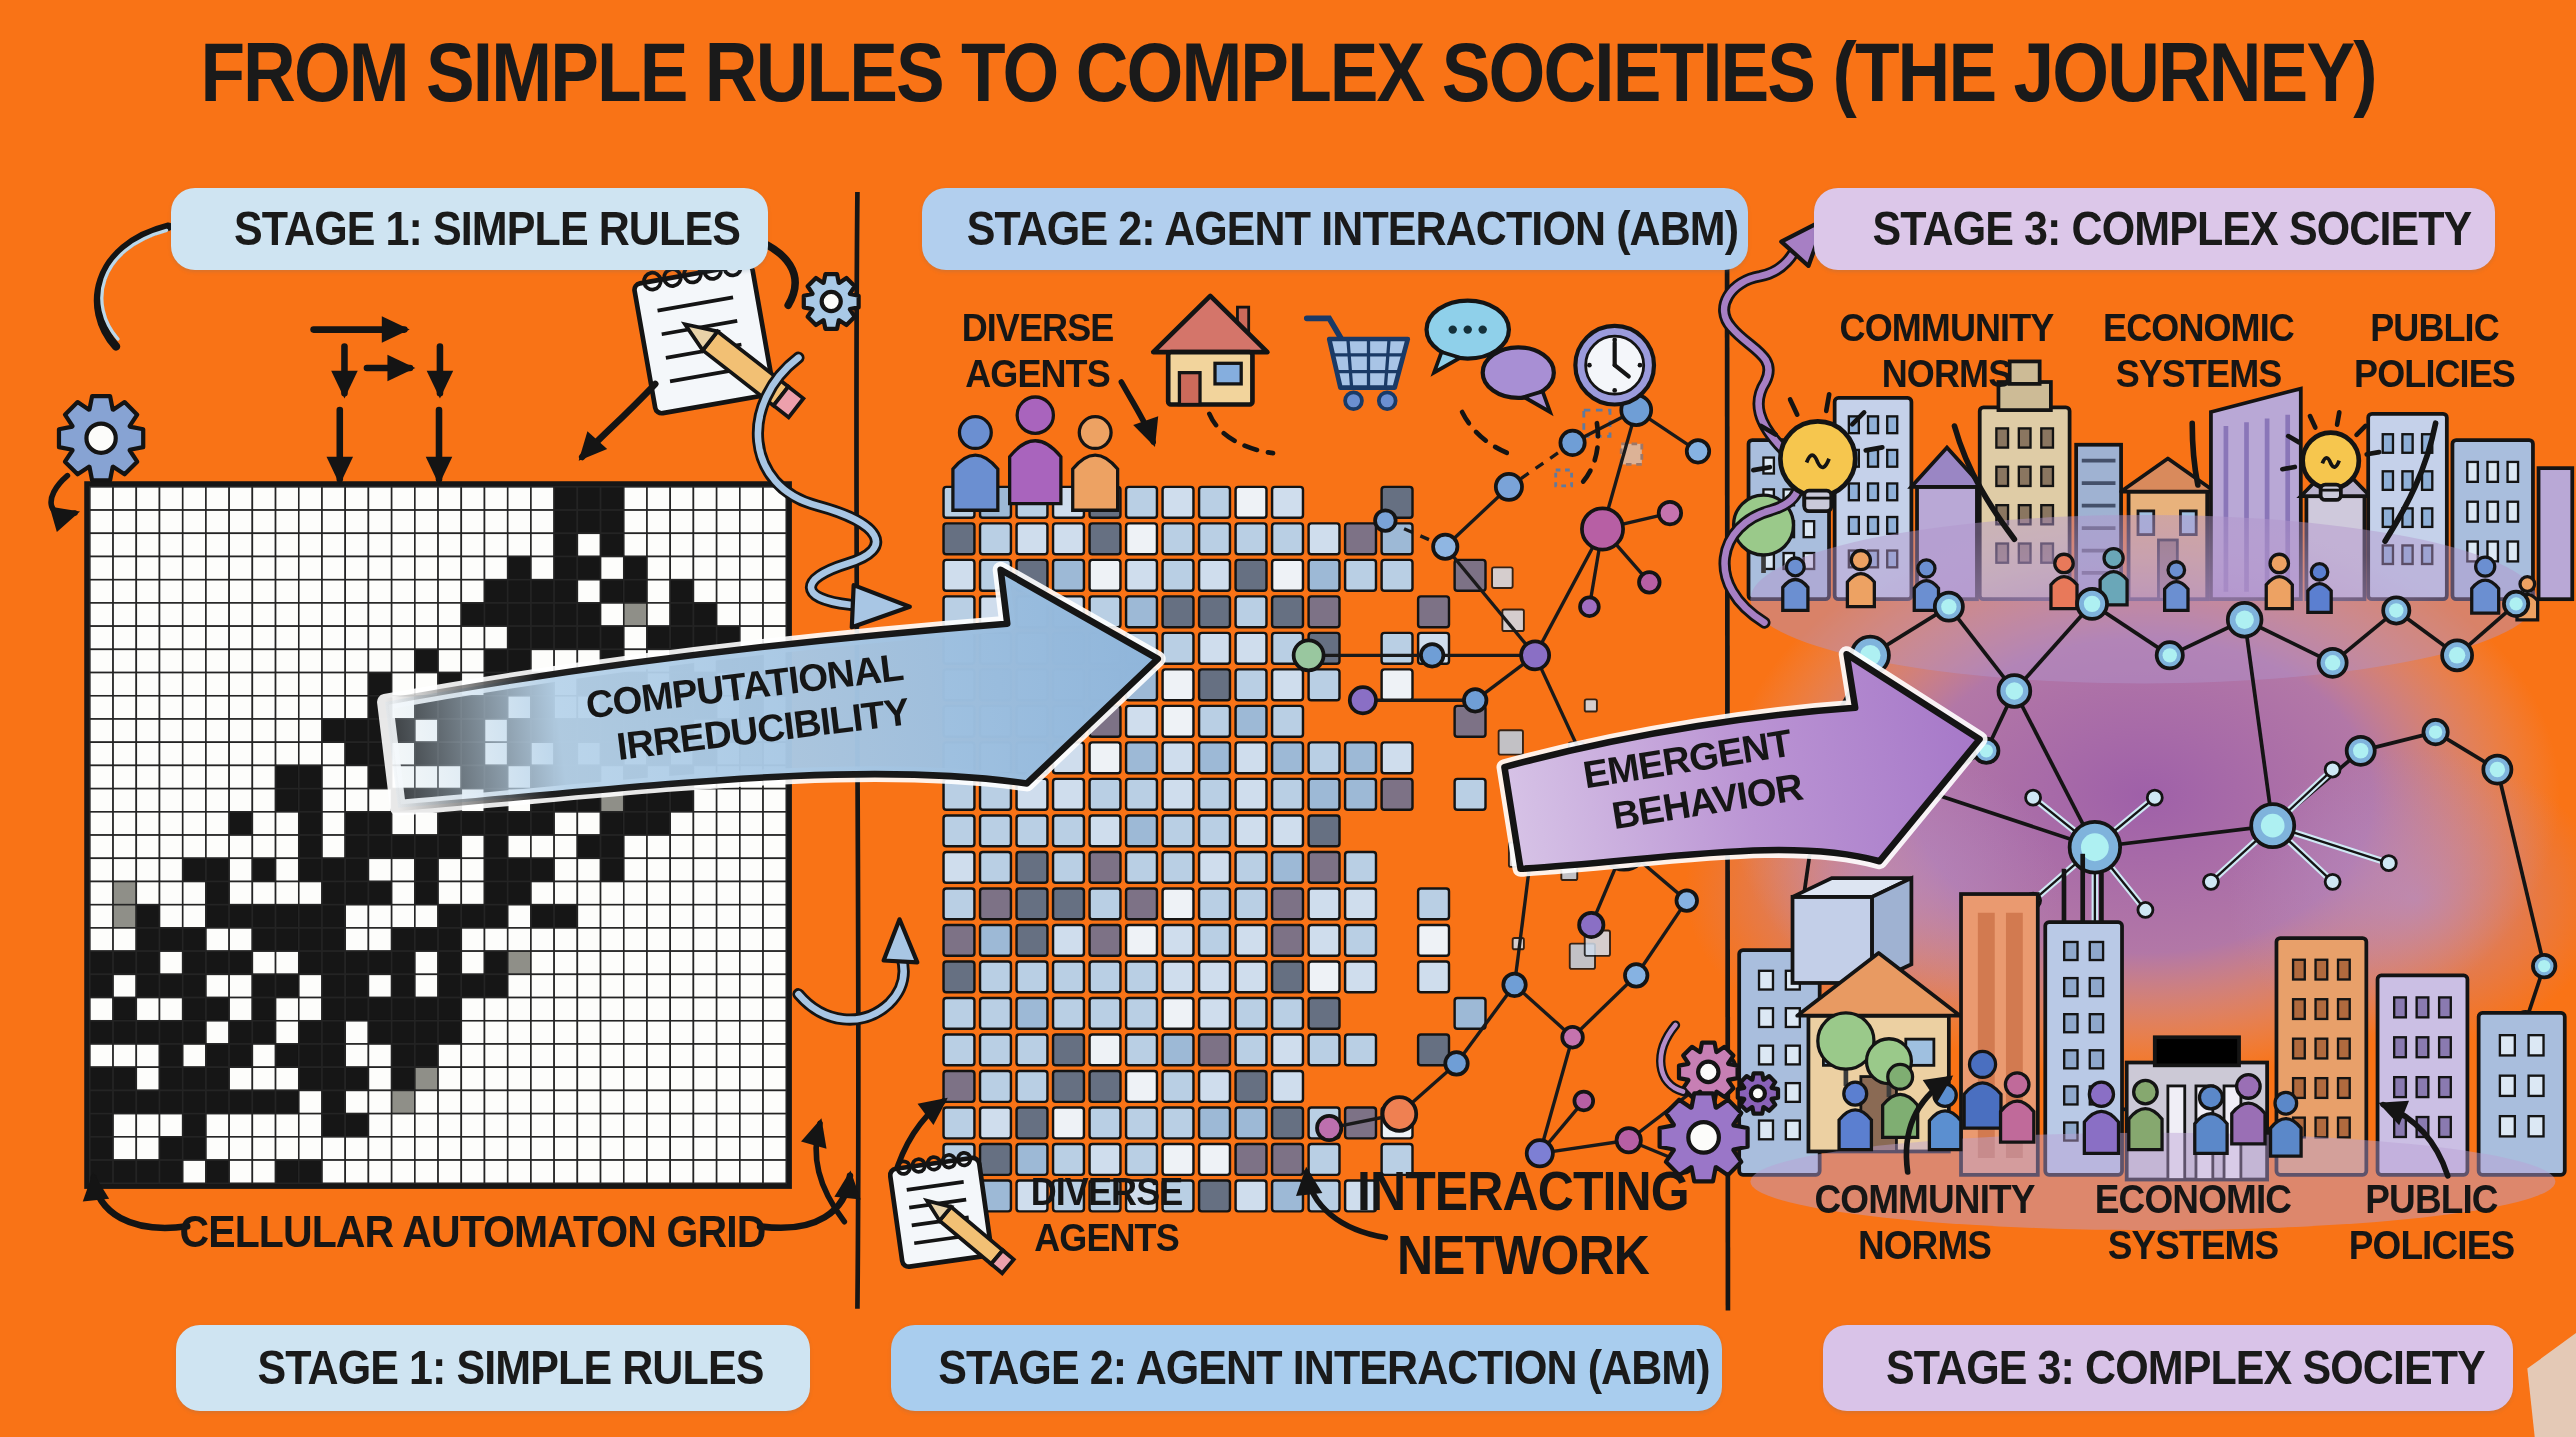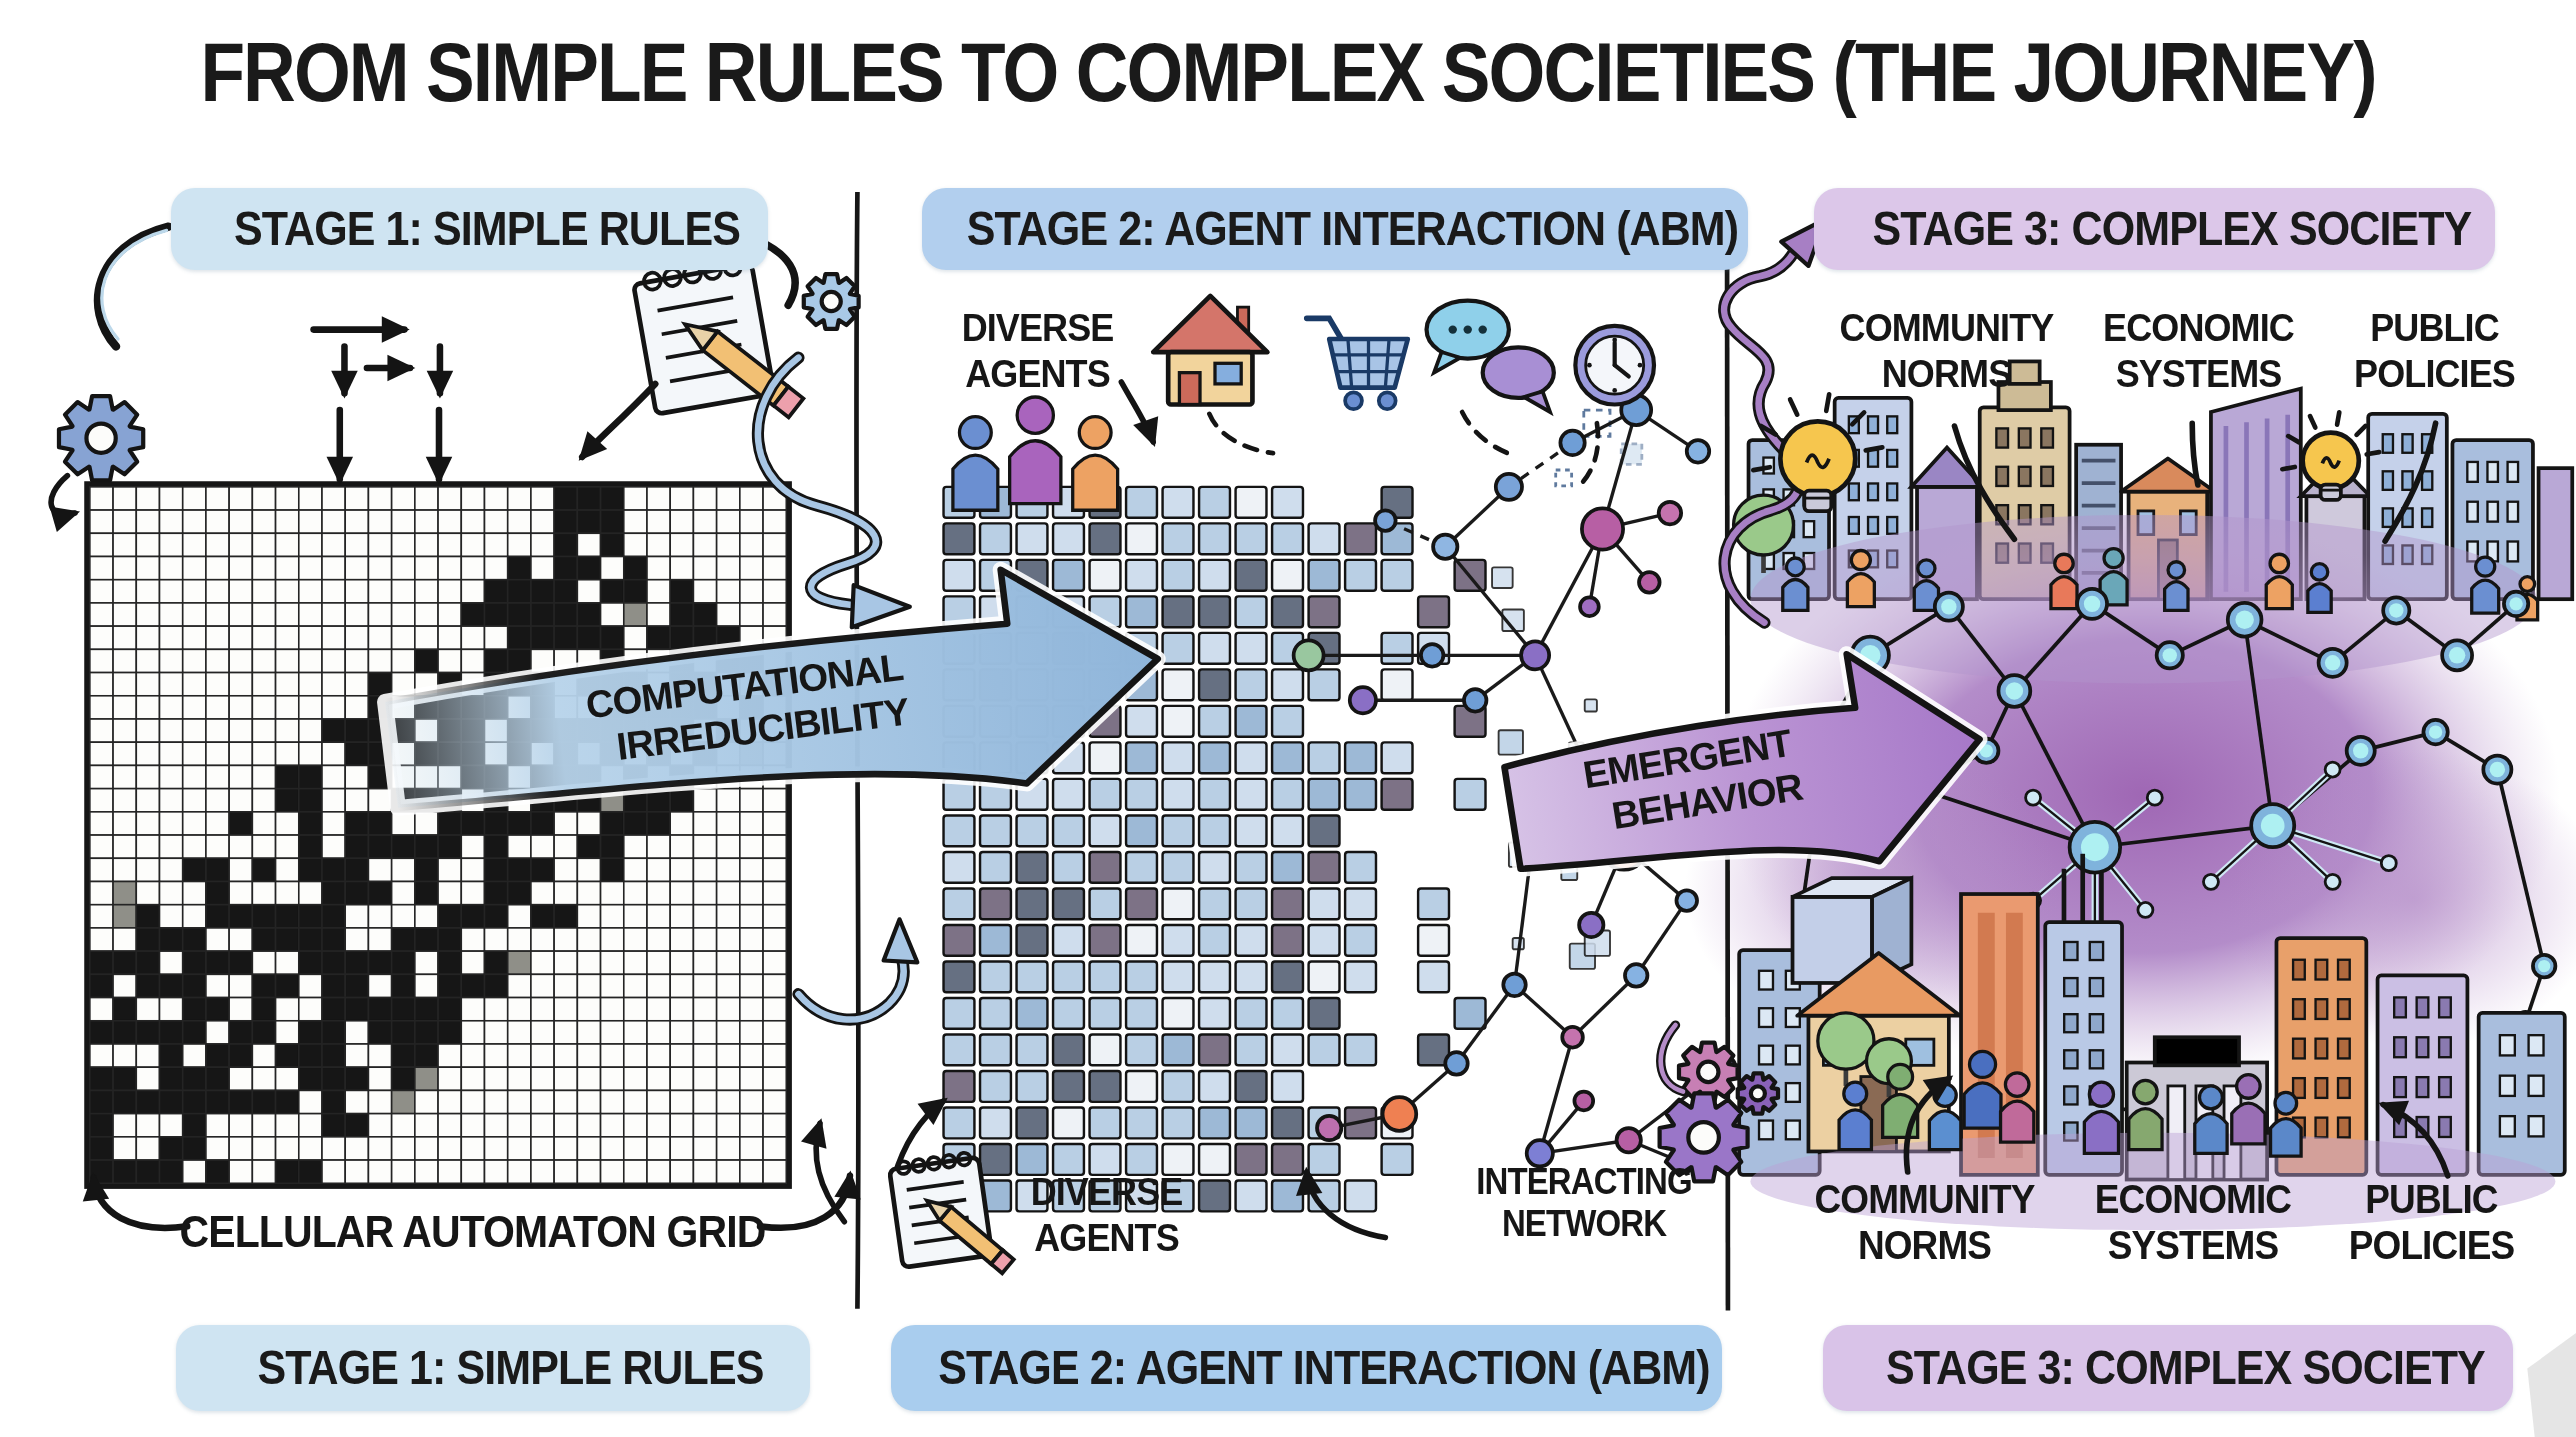--- a/index.html
+++ b/index.html
@@ -1,18 +1,18 @@
 <!DOCTYPE html>
 <html style="font-size:15px"><head>
 <meta charset="utf-8">
 <style>
   html,body{margin:0;padding:0;background:#e8e8e8;}
   .canvas{
     position:relative;width:2576px;height:1438px;overflow:hidden;
-    background:#ffffff;
+    background:#f97316;
     font-family:"Liberation Sans", sans-serif;
     color:#161616;
   }
   .canvas svg.art{position:absolute;left:0;top:0;z-index:2;}
   .txt{position:absolute;z-index:3;font-weight:800;color:#1a1a1a;line-height:1.04;}
   .title{left:0;top:34px;width:100%;text-align:center;font-size:73px;letter-spacing:-1.9px;}
   .title span{display:inline-block;transform:scaleY(1.14);}
   .badge{
     position:absolute;z-index:3;display:flex;align-items:center;justify-content:center;
     border-radius:24px;font-weight:800;font-size:43px;letter-spacing:-0.9px;color:#1a1a1a;
@@ -49,21 +49,21 @@
       <span>STAGE 2: AGENT INTERACTION (ABM)</span>
     </div>
   <div class="badge" style="left:1823px;top:1325px;width:655px;height:86px;background:#d9c3e8;">
       <span>STAGE 3: COMPLEX SOCIETY</span>
     </div>
 
   <div class="lbl caption" style="left:140px;top:1209px;width:665px;"><span>CELLULAR AUTOMATON GRID</span></div>
 
   <div class="lbl" style="left:944px;top:309px;width:187px;font-size:36px;"><span>DIVERSE AGENTS</span></div>
   <div class="lbl" style="left:1006px;top:1173px;width:201px;font-size:36px;"><span>DIVERSE AGENTS</span></div>
-  <div class="lbl" style="left:1434px;top:1165px;width:300px;font-size:33px;"><span>INTERACTING NETWORK</span></div>
+  <div class="lbl" style="left:1357px;top:1165px;width:300px;font-size:50px;"><span>INTERACTING NETWORK</span></div>
 
   <div class="lbl" style="left:1827px;top:309px;width:239px;font-size:36px;"><span>COMMUNITY NORMS</span></div>
   <div class="lbl" style="left:2086px;top:309px;width:225px;font-size:36px;"><span>ECONOMIC SYSTEMS</span></div>
   <div class="lbl" style="left:2329px;top:309px;width:211px;font-size:36px;"><span>PUBLIC POLICIES</span></div>
 
   <div class="lbl" style="left:1802px;top:1181px;width:245px;font-size:37px;"><span>COMMUNITY NORMS</span></div>
   <div class="lbl" style="left:2076px;top:1181px;width:234px;font-size:37px;"><span>ECONOMIC SYSTEMS</span></div>
   <div class="lbl" style="left:2323px;top:1181px;width:217px;font-size:37px;"><span>PUBLIC POLICIES</span></div>
 
   <svg class="art" width="2576" height="1438" viewBox="0 0 2752 1536">

